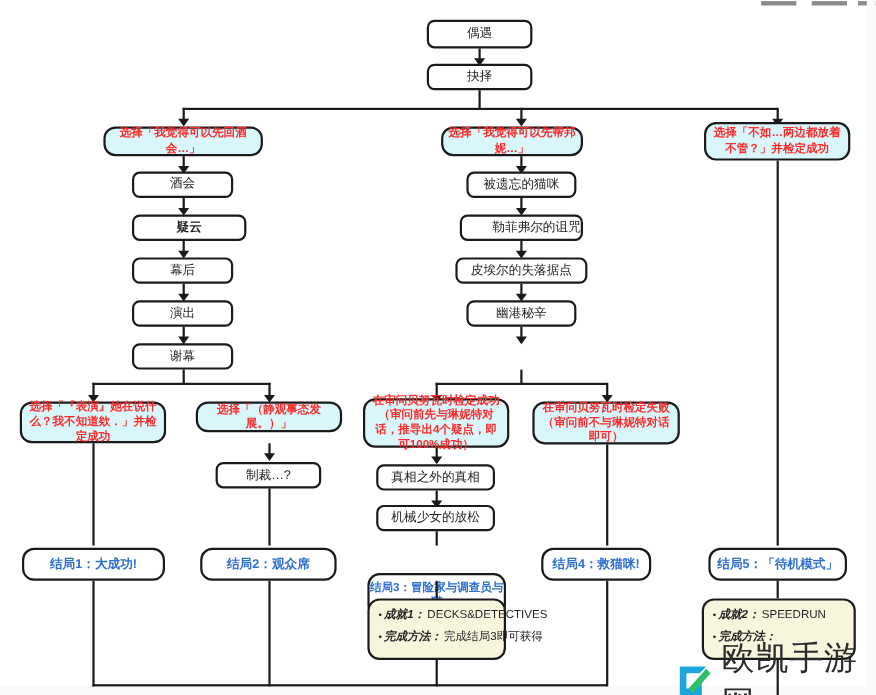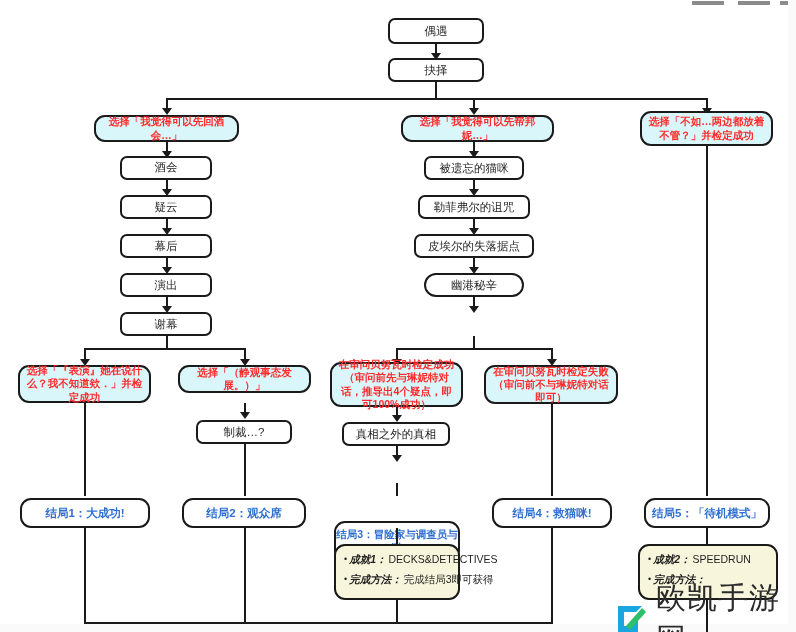--- a/index.html
+++ b/index.html
@@ -114,42 +114,42 @@
   <div class="ln vln" style="left:166px;top:98px;height:12px;"></div>
   <div class="arrow" style="left:162px;top:108px;"></div>
   <div class="ln vln" style="left:473px;top:98px;height:12px;"></div>
   <div class="arrow" style="left:469px;top:108px;"></div>
   <div class="ln vln" style="left:706px;top:98px;height:12px;"></div>
   <div class="arrow" style="left:702px;top:108px;"></div>
 
   <div class="node choice" style="left:94px;top:115px;width:145px;height:27px;">
     <span>选择「我觉得可以先回酒会…」</span>
   </div>
-  <div class="node choice" style="left:401px;top:115px;width:153px;height:27px;">
+  <div class="node choice" style="left:401px;top:115px;width:129px;height:27px;">
     <span>选择「我觉得可以先帮邦妮…」</span>
   </div>
   <div class="node choice" style="left:640px;top:111px;width:133px;height:35px;">
     <span>选择「不如…两边都放着不管？」并检定成功</span>
   </div>
 
   <div class="ln vln" style="left:166px;top:142px;height:12px;"></div>
   <div class="arrow" style="left:162px;top:151px;"></div>
 
   <div class="ln vln" style="left:473px;top:142px;height:12px;"></div>
   <div class="arrow" style="left:469px;top:151px;"></div>
 
   <div class="ln vln" style="left:706px;top:146px;height:350px;"></div>
 
   <div class="node plain" style="left:120px;top:156px;width:92px;height:24px;font-family:Liberation Mono, monospace;">
     <span>酒会</span>
   </div>
   <div class="ln vln" style="left:166px;top:180px;height:11px;"></div>
   <div class="arrow" style="left:162px;top:189px;"></div>
 
-  <div class="node plain" style="left:120px;top:195px;width:92px;height:24px;">
+  <div class="node plain" style="left:120px;top:195px;width:104px;height:24px;font-weight:bold;">
     <span>疑云</span>
   </div>
   <div class="ln vln" style="left:166px;top:219px;height:11px;"></div>
   <div class="arrow" style="left:162px;top:228px;"></div>
 
   <div class="node plain" style="left:120px;top:234px;width:92px;height:24px;">
     <span>幕后</span>
   </div>
   <div class="ln vln" style="left:166px;top:258px;height:11px;"></div>
   <div class="arrow" style="left:162px;top:267px;"></div>
@@ -170,33 +170,33 @@
   <div class="arrow" style="left:80px;top:359px;"></div>
   <div class="ln vln" style="left:244px;top:348px;height:14px;"></div>
   <div class="arrow" style="left:240px;top:359px;"></div>
 
   <div class="node plain" style="left:424px;top:156px;width:100px;height:24px;">
     <span>被遗忘的猫咪</span>
   </div>
   <div class="ln vln" style="left:473px;top:180px;height:11px;"></div>
   <div class="arrow" style="left:469px;top:189px;"></div>
 
-  <div class="node plain" style="left:418px;top:195px;width:112px;height:24px;">
+  <div class="node plain" style="left:418px;top:195px;width:112px;height:24px;justify-content:flex-end;">
     <span>勒菲弗尔的诅咒</span>
   </div>
   <div class="ln vln" style="left:473px;top:219px;height:11px;"></div>
   <div class="arrow" style="left:469px;top:228px;"></div>
 
   <div class="node plain" style="left:414px;top:234px;width:120px;height:24px;">
     <span>皮埃尔的失落据点</span>
   </div>
   <div class="ln vln" style="left:473px;top:258px;height:11px;"></div>
   <div class="arrow" style="left:469px;top:267px;"></div>
 
-  <div class="node plain" style="left:424px;top:273px;width:100px;height:24px;border-radius:12px;">
+  <div class="node plain" style="left:424px;top:273px;width:100px;height:24px;">
     <span>幽港秘辛</span>
   </div>
   <div class="ln vln" style="left:473px;top:297px;height:11px;"></div>
   <div class="arrow" style="left:469px;top:306px;"></div>
 
 
   <div class="ln vln" style="left:473px;top:336px;height:14px;"></div>
   <div class="ln hln" style="left:396px;top:348px;width:156px;"></div>
   <div class="ln vln" style="left:396px;top:348px;height:14px;"></div>
   <div class="arrow" style="left:392px;top:359px;"></div>
@@ -230,32 +230,35 @@
     <span>制裁…?</span>
   </div>
   <div class="ln vln" style="left:244px;top:444px;height:52px;"></div>
 
   <div class="node plain" style="left:342px;top:422px;width:108px;height:24px;">
     <span>真相之外的真相</span>
   </div>
   <div class="ln vln" style="left:396px;top:446px;height:11px;"></div>
   <div class="arrow" style="left:392px;top:455px;"></div>
 
+  <div class="node plain" style="left:342px;top:459px;width:108px;height:24px;">
+    <span>机械少女的放松</span>
+  </div>
   <div class="ln vln" style="left:396px;top:483px;height:13px;"></div>
 
   <div class="node ending" style="left:20px;top:498px;width:130px;height:30px;">
     <span>结局1：大成功!</span>
   </div>
   <div class="node ending" style="left:182px;top:498px;width:124px;height:30px;">
     <span>结局2：观众席</span>
   </div>
   <div class="node ending" style="left:334px;top:521px;width:126px;height:40px;font-size:10.5px;">
     <span>结局3：冒险家与调查员与猫</span>
   </div>
-  <div class="node ending" style="left:492px;top:498px;width:120px;height:30px;">
+  <div class="node ending" style="left:492px;top:498px;width:100px;height:30px;">
     <span>结局4：救猫咪!</span>
   </div>
   <div class="node ending" style="left:644px;top:498px;width:126px;height:30px;">
     <span>结局5：「待机模式」</span>
   </div>
 
   <div class="ln vln" style="left:84px;top:528px;height:96px;"></div>
   <div class="ln vln" style="left:244px;top:528px;height:96px;"></div>
   <div class="ln vln" style="left:396px;top:528px;height:16px;"></div>
   <div class="ln vln" style="left:551px;top:528px;height:96px;"></div>

